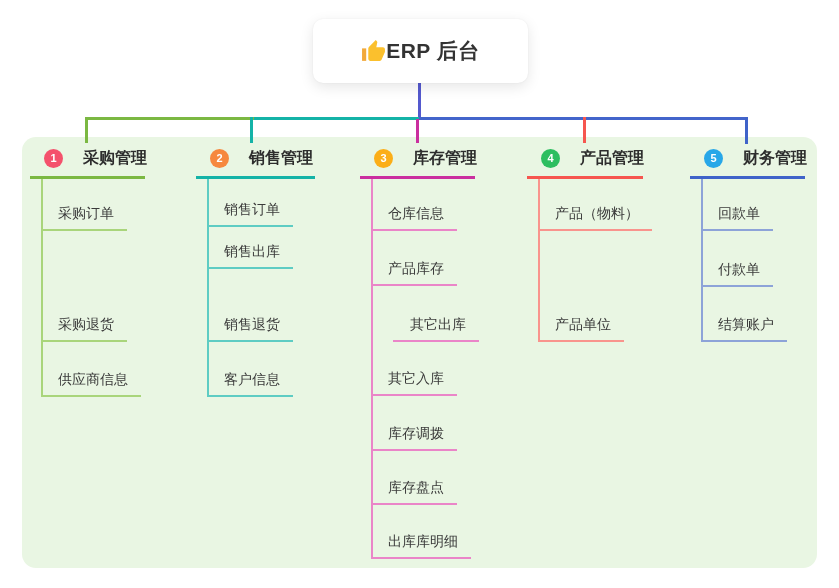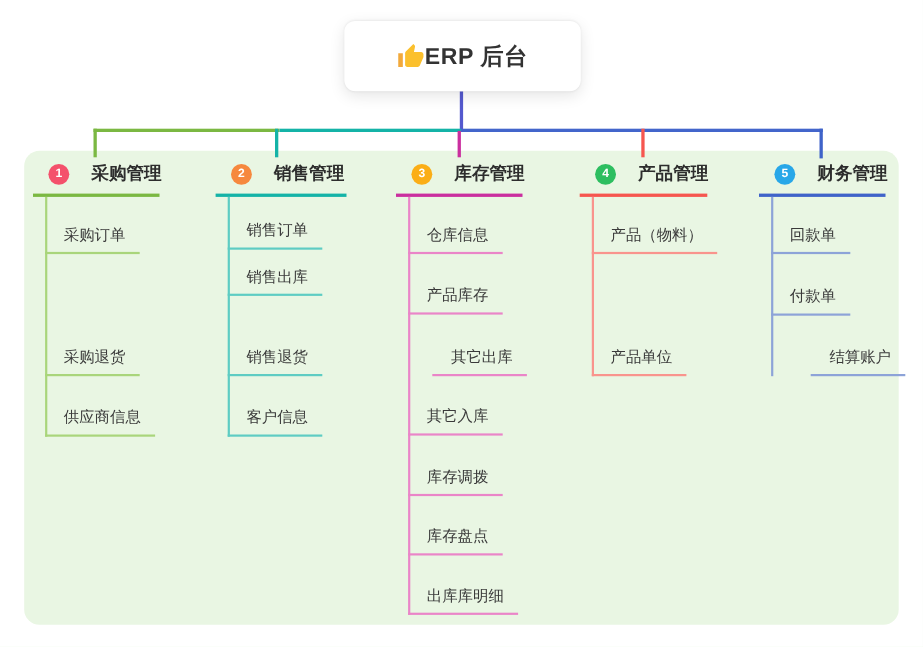--- a/index.html
+++ b/index.html
@@ -120,15 +120,15 @@
   <div class="child br4" style="left:538px; top:202px;">产品（物料）</div>
   <div class="child br4" style="left:538px; top:313px;">产品单位</div>
 
   <div class="topic br5" style="left:690px; top:146px; width:115px;">
     <span class="badge">5</span>
     <span class="topic-label">财务管理</span>
   </div>
   <div class="spine br5" style="left:701px; top:179px; height:163px;"></div>
   <div class="child br5" style="left:701px; top:202px;">回款单</div>
   <div class="child br5" style="left:701px; top:258px;">付款单</div>
-  <div class="child br5" style="left:737px; top:313px;">结算账户</div>
+  <div class="child br5" style="left:701px; top:313px;">结算账户</div>
 
 </div>
 
 </body></html>

